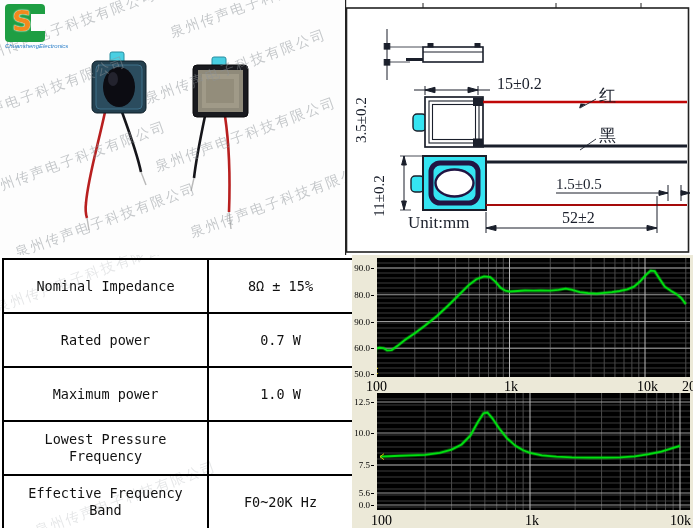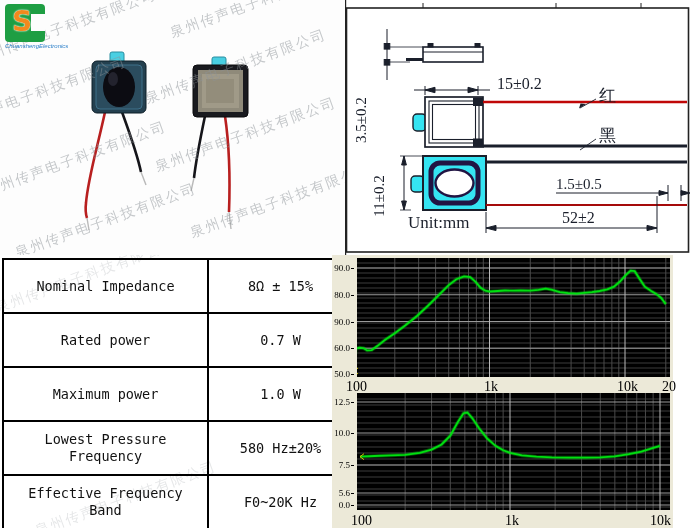--- a/index.html
+++ b/index.html
@@ -26,21 +26,21 @@
   #spec-table{position:absolute;left:2px;top:3px;width:348px;height:268px;
       border:2px solid #000;border-collapse:collapse;display:flex;flex-direction:column;}
   .trow{flex:1;display:flex;border-bottom:2px solid #000;}
   .trow:last-child{border-bottom:none;}
   .tcell{display:flex;align-items:center;justify-content:center;text-align:center;
       font-family:"DejaVu Sans Mono","Liberation Mono",monospace;font-size:13.5px;color:#111;
       line-height:1.25;}
   .tcell.name{width:205px;border-right:2px solid #000;padding:0 6px;box-sizing:border-box;}
   .tcell.value{flex:1;padding:12px 4px;box-sizing:border-box;}
   
-  #charts-panel{left:332px;top:255px;width:341px;height:273px;background:#ece9d8;}
+  #charts-panel{left:352px;top:255px;width:341px;height:273px;background:#ece9d8;}
   .plot{position:absolute;background:#000;}
   #plot1{left:25px;top:3px;width:313px;height:119px;}
   #plot2{left:25px;top:138px;width:313px;height:117px;}
   .ylab{position:absolute;width:22px;text-align:right;font-size:9px;color:#000;
       font-family:"Liberation Serif",serif;}
   .ylab::after{content:"";display:inline-block;width:3px;border-top:1px solid #000;
       vertical-align:middle;margin-left:1px;}
   .xlab{position:absolute;font-size:14px;color:#000;font-family:"Liberation Serif",serif;}
   svg text{font-family:"Liberation Serif","DejaVu Serif",serif;}
 </style>
@@ -195,21 +195,20 @@
     <div class="trow">
       <div class="tcell name">Rated power</div>
       <div class="tcell value">0.7 W</div>
     </div>
     <div class="trow">
       <div class="tcell name">Maximum power</div>
       <div class="tcell value">1.0 W</div>
     </div>
     <div class="trow">
       <div class="tcell name">Lowest Pressure Frequency</div>
-      <div class="tcell value">580 Hz±20%</div>
     </div>
     <div class="trow">
       <div class="tcell name">Effective Frequency Band</div>
       <div class="tcell value">F0~20K Hz</div>
     </div>
   </div>
 </div>
 
 <div id="charts-panel" class="panel">
   <svg id="plot1" class="plot" width="313" height="119">

